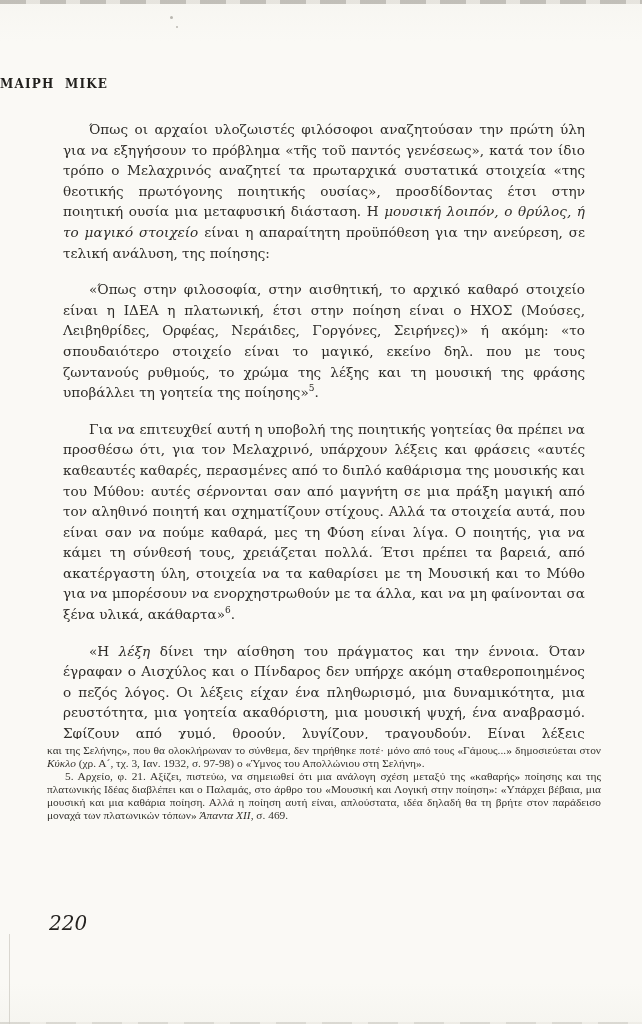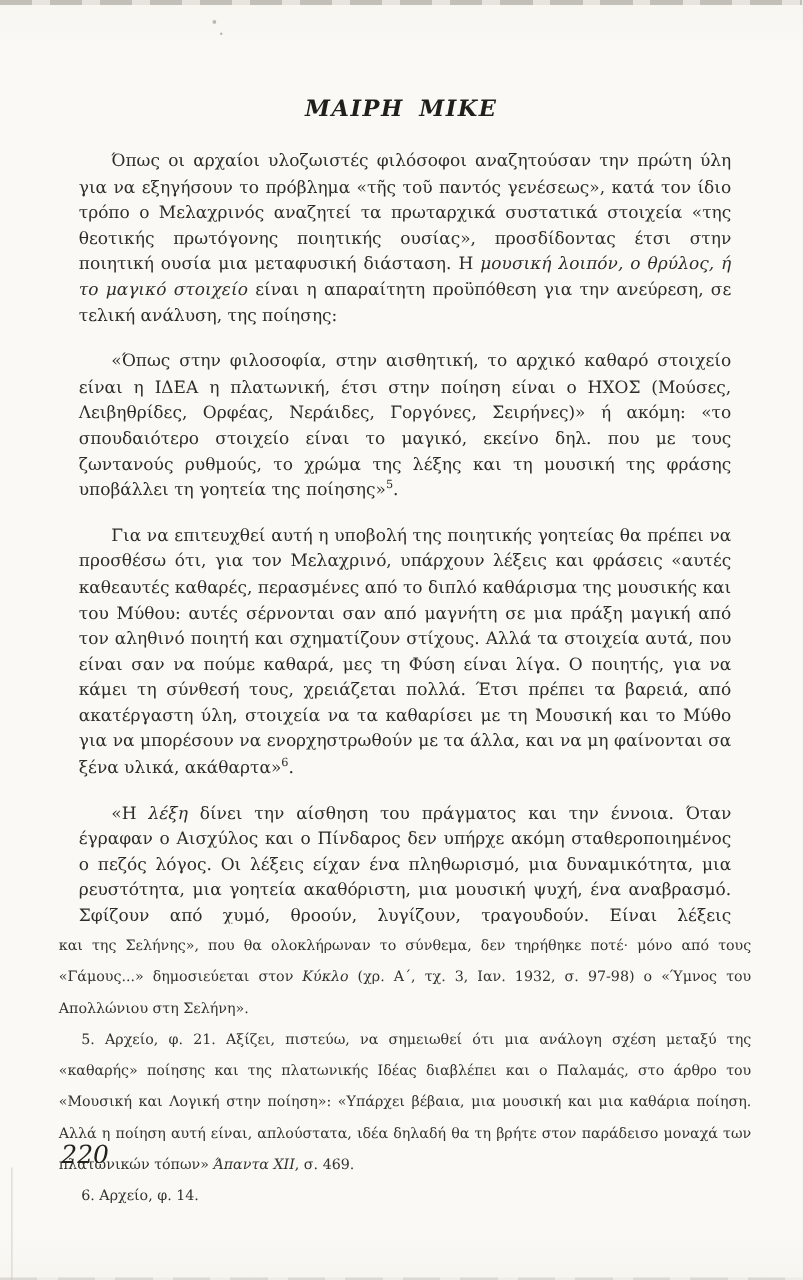--- a/index.html
+++ b/index.html
@@ -45,24 +45,22 @@
     border-radius: 50%;
     opacity: .6;
   }
   .speck.s1 { left: 170px; top: 16px; width: 3px; height: 3px; }
   .speck.s2 { left: 176px; top: 26px; width: 2px; height: 2px; }
   .running-header {
     position: absolute;
     top: 77px;
     left: 0;
     width: 100%;
-    text-align: center;
-    font-style: italic;
     font-weight: bold;
-    font-size: 18px;
+    font-size: 12px;
     letter-spacing: 1.2px;
     word-spacing: 5px;
     color: #201f1c;
   }
   .body-text {
     position: absolute;
     top: 103px;
     left: 47px;
     width: 554px;
     height: 636px;
@@ -80,23 +78,24 @@
     font-size: 9px;
     line-height: 0;
     vertical-align: super;
   }
   .footnotes {
     position: absolute;
     top: 744px;
     left: 47px;
     width: 554px;
     font-size: 11.4px;
-    line-height: 25px;
+    line-height: 13px;
     text-align: justify;
     color: #34322d;
+    font-family: Liberation Serif, serif;
   }
   .footnotes p { margin: 0; }
   .fn-indent { text-indent: 18px; }
   .page-number {
     position: absolute;
     top: 911px;
     left: 49px;
     font-style: italic;
     font-size: 20px;
     color: #24221f;
@@ -118,18 +117,17 @@
   <div class="body-text">
     <p><span>Όπως οι αρχαίοι υλοζωιστές φιλόσοφοι αναζητούσαν την πρώτη ύλη για να εξηγήσουν το πρόβλημα «τῆς τοῦ παντός γενέσεως», κατά τον ίδιο τρόπο ο Μελαχρινός αναζητεί τα πρωταρχικά συστατικά στοιχεία «της θεοτικής πρωτόγονης ποιητικής ουσίας», προσδίδοντας έτσι στην ποιητική ουσία μια μεταφυσική διάσταση. Η </span><span class="it">μουσική λοιπόν, ο θρύλος, ή το μαγικό στοιχείο</span><span> είναι η απαραίτητη προϋπόθεση για την ανεύρεση, σε τελική ανάλυση, της ποίησης:</span></p>
     <p><span>«Όπως στην φιλοσοφία, στην αισθητική, το αρχικό καθαρό στοιχείο είναι η ΙΔΕΑ η πλατωνική, έτσι στην ποίηση είναι ο ΗΧΟΣ (Μούσες, Λειβηθρίδες, Ορφέας, Νεράιδες, Γοργόνες, Σειρήνες)» ή ακόμη: «το σπουδαιότερο στοιχείο είναι το μαγικό, εκείνο δηλ. που με τους ζωντανούς ρυθμούς, το χρώμα της λέξης και τη μουσική της φράσης υποβάλλει τη γοητεία της ποίησης»</span><sup>5</sup><span>.</span></p>
     <p><span>Για να επιτευχθεί αυτή η υποβολή της ποιητικής γοητείας θα πρέπει να προσθέσω ότι, για τον Μελαχρινό, υπάρχουν λέξεις και φράσεις «αυτές καθεαυτές καθαρές, περασμένες από το διπλό καθάρισμα της μουσικής και του Μύθου: αυτές σέρνονται σαν από μαγνήτη σε μια πράξη μαγική από τον αληθινό ποιητή και σχηματίζουν στίχους. Αλλά τα στοιχεία αυτά, που είναι σαν να πούμε καθαρά, μες τη Φύση είναι λίγα. Ο ποιητής, για να κάμει τη σύνθεσή τους, χρειάζεται πολλά. Έτσι πρέπει τα βαρειά, από ακατέργαστη ύλη, στοιχεία να τα καθαρίσει με τη Μουσική και το Μύθο για να μπορέσουν να ενορχηστρωθούν με τα άλλα, και να μη φαίνονται σα ξένα υλικά, ακάθαρτα»</span><sup>6</sup><span>.</span></p>
     <p><span>«Η </span><span class="it">λέξη</span><span> δίνει την αίσθηση του πράγματος και την έννοια. Όταν έγραφαν ο Αισχύλος και ο Πίνδαρος δεν υπήρχε ακόμη σταθεροποιημένος ο πεζός λόγος. Οι λέξεις είχαν ένα πληθωρισμό, μια δυναμικότητα, μια ρευστότητα, μια γοητεία ακαθόριστη, μια μουσική ψυχή, ένα αναβρασμό. Σφίζουν από χυμό, θροούν, λυγίζουν, τραγουδούν. Είναι λέξεις μεθυσμένες από συγκίνηση. Ο πεζός λόγος τις έδωσε ένα τελειωτικό νόημα. Στα σχόλια, στα λεξικά θα βρεις το νόημα που υποπτεύονται, δηλ. τι θέλει να πει, αλλά η μαγεία τους, η ζωή τους έχουν χαθεί.</span></p>
   </div>
 
   <div class="footnotes">
     <p class="fn-cont"><span>και της Σελήνης», που θα ολοκλήρωναν το σύνθεμα, δεν τηρήθηκε ποτέ· μόνο από τους «Γάμους...» δημοσιεύεται στον </span><span class="it">Κύκλο</span><span> (χρ. Α´, τχ. 3, Ιαν. 1932, σ. 97-98) ο «Ύμνος του Απολλώνιου στη Σελήνη».</span></p>
     <p class="fn-indent"><span>5. Αρχείο, φ. 21. Αξίζει, πιστεύω, να σημειωθεί ότι μια ανάλογη σχέση μεταξύ της «καθαρής» ποίησης και της πλατωνικής Ιδέας διαβλέπει και ο Παλαμάς, στο άρθρο του «Μουσική και Λογική στην ποίηση»: «Υπάρχει βέβαια, μια μουσική και μια καθάρια ποίηση. Αλλά η ποίηση αυτή είναι, απλούστατα, ιδέα δηλαδή θα τη βρήτε στον παράδεισο μοναχά των πλατωνικών τόπων» </span><span class="it">Άπαντα XII</span><span>, σ. 469.</span></p>
-    <p class="fn-indent"><span>6. Αρχείο, φ. 14.</span></p>
   </div>
 
   <div class="page-number">220</div>
 
 </div>
 
 </body></html>

